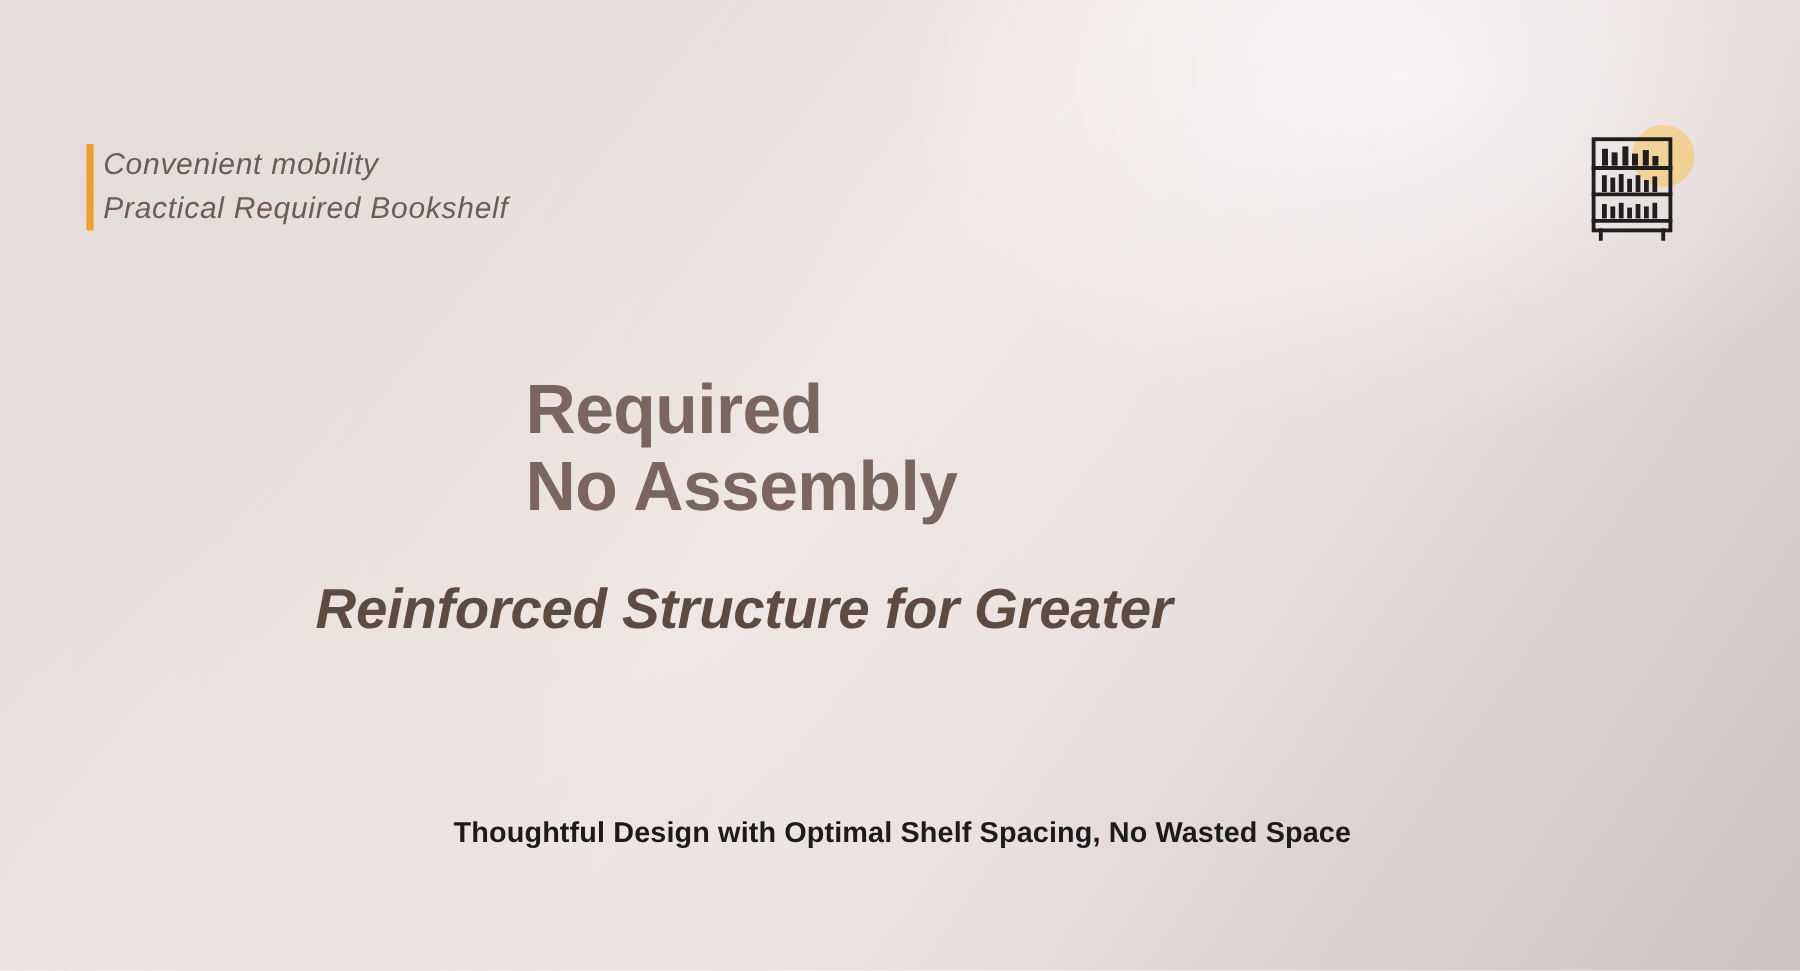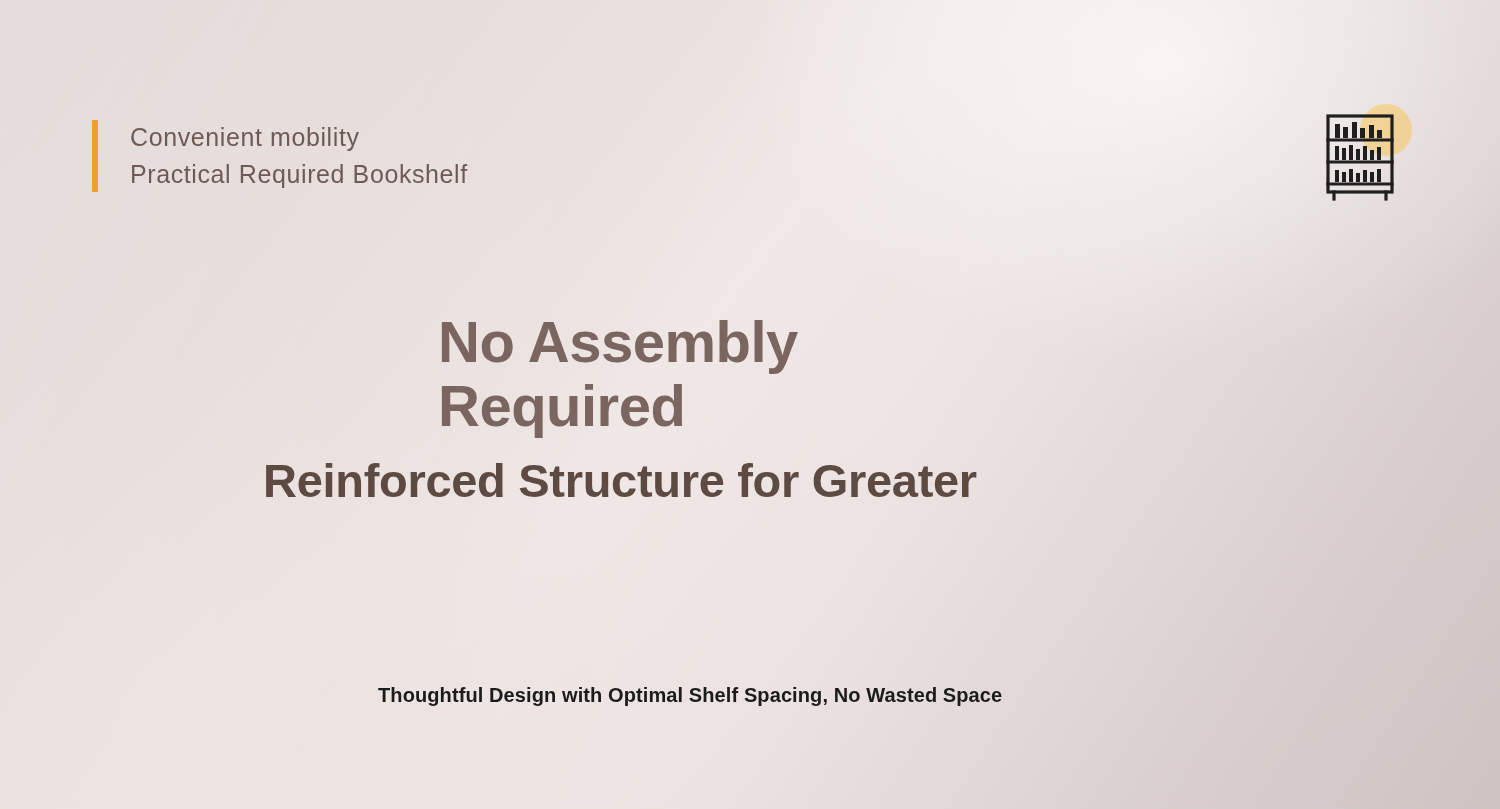--- a/index.html
+++ b/index.html
@@ -29,26 +29,27 @@
     content: "";
     position: absolute;
     inset: 0;
     background: linear-gradient(115deg, rgba(255,255,255,0.18) 0%, rgba(255,255,255,0.0) 38%, rgba(255,255,255,0.10) 58%, rgba(0,0,0,0.035) 100%);
     pointer-events: none;
   }
 
   
   .header {
     position: absolute;
-    left: 92px;
+    left: 72px;
     top: 120px;
     display: flex;
     align-items: stretch;
-    gap: 32px;
+    gap: 8px;
     z-index: 2;
+    font-style: italic;
   }
   .accent-bar {
     width: 6px;
     background: #f0a02e;
     border-radius: 1px;
     flex: 0 0 6px;
   }
   .header-lines {
     display: flex;
     flex-direction: column;
@@ -85,38 +86,39 @@
     font-size: 58px;
     line-height: 64px;
     font-weight: bold;
     color: #7a6560;
     letter-spacing: -0.5px;
   }
 
   .subhead {
     position: absolute;
     left: 263px;
-    top: 456px;
+    top: 482px;
     z-index: 2;
     max-width: 1000px;
+    font-style: italic;
   }
   .subhead-line {
     font-size: 47px;
     line-height: 50px;
     font-weight: bold;
     color: #5d4a43;
     letter-spacing: -0.3px;
   }
 
   .footnote {
     position: absolute;
     left: 378px;
     top: 681px;
     z-index: 2;
-    font-size: 20px;
+    font-size: 24px;
     line-height: 28px;
     font-weight: bold;
     color: #1b1b1b;
     letter-spacing: 0.1px;
   }
 </style>
 </head>
 <body>
 
 <div class="poster">
@@ -165,22 +167,22 @@
         <rect x="37" y="69" width="4" height="13"></rect>
         <rect x="44" y="73" width="4" height="9"></rect>
         <rect x="51" y="70" width="4" height="12"></rect>
         <rect x="58" y="72" width="4" height="10"></rect>
         <rect x="65" y="69" width="4" height="13"></rect>
       </g>
     </svg>
   </div>
 
   <div class="headline">
+    <div class="headline-line">Required</div>
     <div class="headline-line">No Assembly</div>
-    <div class="headline-line">Required</div>
   </div>
 
   <div class="subhead">
     <div class="subhead-line">Reinforced Structure for Greater</div>
   </div>
 
   <div class="footnote">Thoughtful Design with Optimal Shelf Spacing, No Wasted Space</div>
 
 </div>
 

